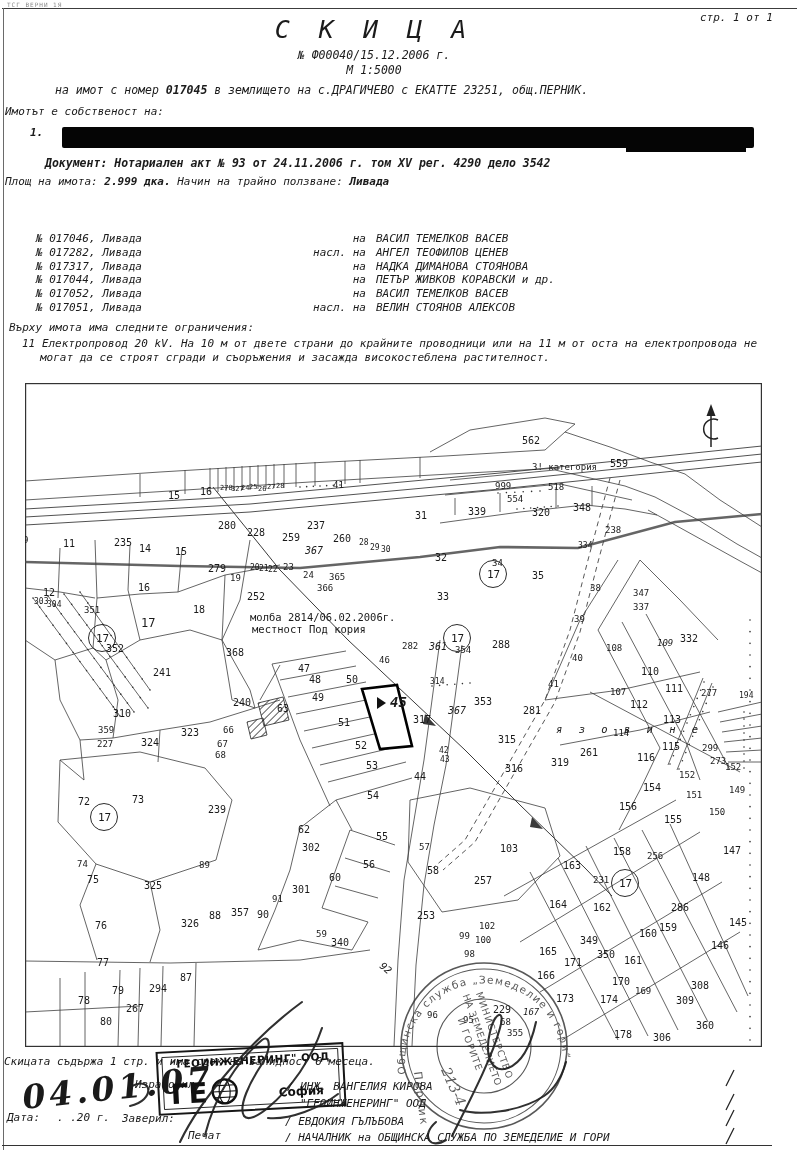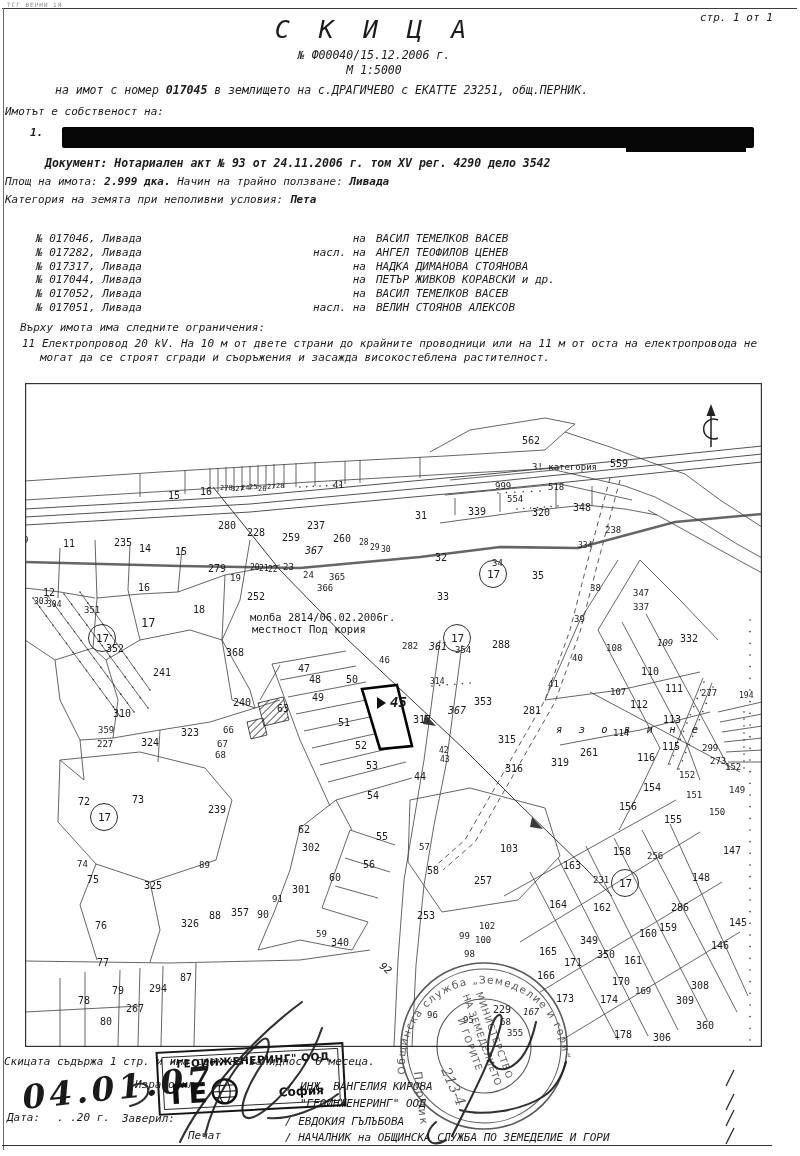--- a/index.html
+++ b/index.html
@@ -51,24 +51,20 @@
   <div class="t" style="left:45px;top:157px;font-weight:600;font-size:11.5px">
     <span class="b">Документ:</span>
     <span class="b">Нотариален акт № 93 от 24.11.2006 г. том XV  рег. 4290  дело 3542</span>
   </div>
   <div class="t" style="left:5px;top:176px">
     <span>Площ на имота:</span>
     <span class="b">2.999 дка.</span>
     <span>Начин на трайно ползване:</span>
     <span class="b">Ливада</span>
   </div>
-  <div class="t" style="left:5px;top:194px">
-    <span>Категория на земята при неполивни условия:</span>
-    <span class="b">Пета</span>
-  </div>
 
   <div id="neighbors">
       <div class="nrow">
         <span class="t nnum">№ 017046, Ливада</span>
         <span class="t nrel">на</span>
         <span class="t nname">ВАСИЛ ТЕМЕЛКОВ ВАСЕВ</span>
       </div>
       <div class="nrow">
         <span class="t nnum">№ 017282, Ливада</span>
         <span class="t nrel">насл. на</span>
@@ -89,21 +85,21 @@
         <span class="t nrel">на</span>
         <span class="t nname">ВАСИЛ ТЕМЕЛКОВ ВАСЕВ</span>
       </div>
       <div class="nrow">
         <span class="t nnum">№ 017051, Ливада</span>
         <span class="t nrel">насл. на</span>
         <span class="t nname">ВЕЛИН СТОЯНОВ АЛЕКСОВ</span>
       </div>
     </div>
 
-  <div class="t" style="left:20px;top:322px">Върху имота има следните ограничения:</div>
+  <div class="t" style="left:9px;top:322px">Върху имота има следните ограничения:</div>
   <div class="t" style="left:22px;top:338px">
     <span>11</span>
     <span>Електропровод 20 kV. На 10 м от двете страни до крайните проводници или на 11 м от оста на електропровода не</span>
   </div>
   <div class="t" style="left:40px;top:352px">могат да се строят сгради и съоръжения и засажда високостеблена растителност.</div>
 
   <div id="map-wrap">
     <svg id="map-svg" width="737" height="664" viewBox="25 383 737 664" xmlns="http://www.w3.org/2000/svg">
       <defs>
         <pattern id="hatch" width="5" height="5" patternUnits="userSpaceOnUse" patternTransform="rotate(45)">

